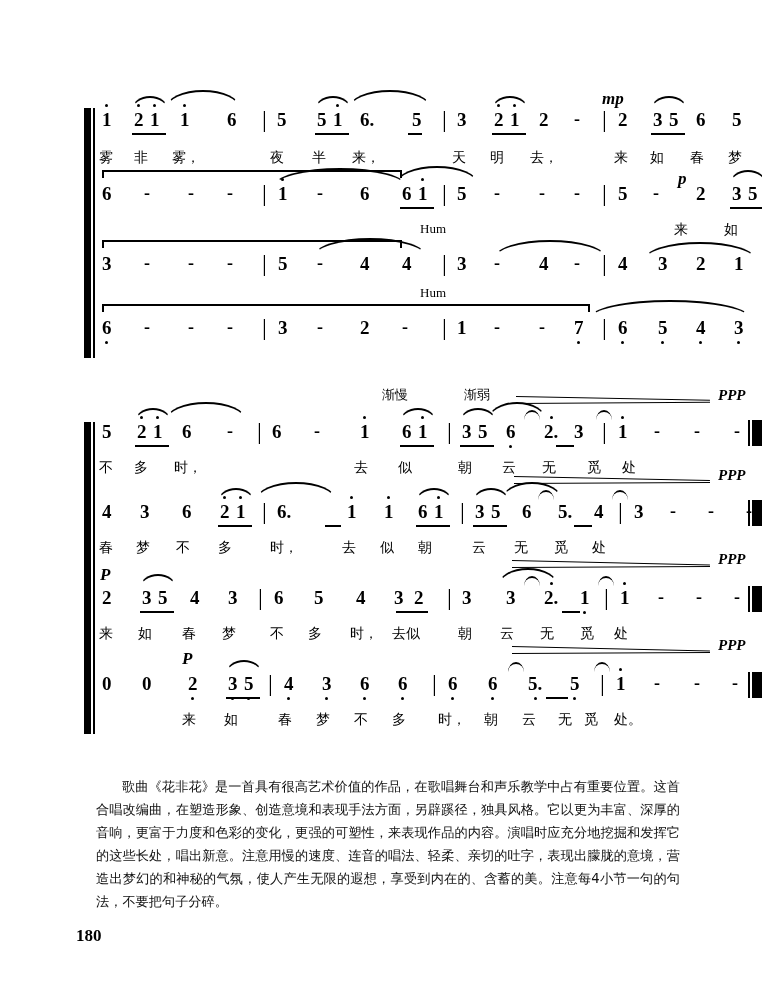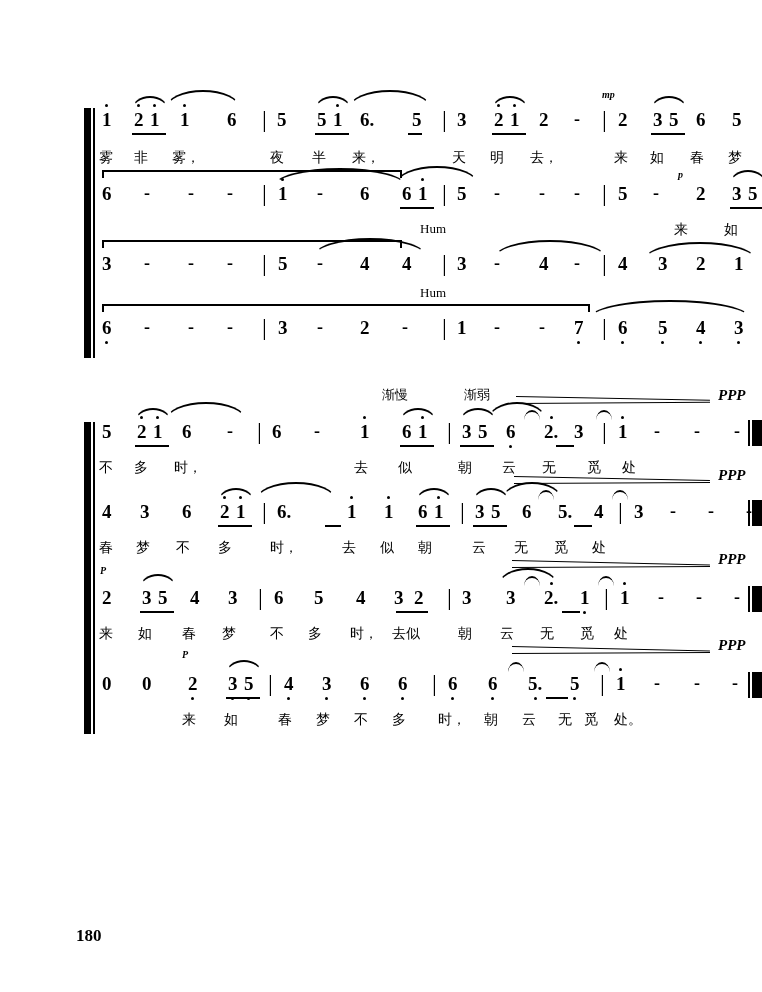--- a/index.html
+++ b/index.html
@@ -78,21 +78,21 @@
   .g.dash     { font-size: 18px; font-weight: bold; }
   .g.bar      { font-size: 24px; font-weight: normal; line-height: .8; }
   .g.lyr {
     font-size: 14px;
     font-weight: normal;
     font-family: "DejaVu Sans", "Liberation Sans", sans-serif;
   }
   .g.dyn {
     font-style: italic;
     font-weight: bold;
-    font-size: 10px;
+    font-size: 17px;
     font-family: "Liberation Serif", serif;
   }
   .g.tempo {
     font-size: 13px;
     font-weight: normal;
     font-family: "DejaVu Sans", "Liberation Sans", sans-serif;
   }
   .g.hum {
     font-size: 13px;
     font-weight: normal;
@@ -596,16 +596,17 @@
 
       <div class="beam" style="left:142px;top:39px;width:34px;"></div>
       <div class="beam" style="left:462px;top:39px;width:22px;"></div>
       <div class="slur" style="left:142px;top:2px;width:34px;"></div>
       <div class="arcmini" style="left:424px;top:4px;"></div>
       <div class="arcmini" style="left:510px;top:4px;"></div>
       <div class="endbar" style="left:668px;top:14px;"></div>
     </div>
   </div>
 
+  <p id="commentary">歌曲《花非花》是一首具有很高艺术价值的作品，在歌唱舞台和声乐教学中占有重要位置。这首合唱改编曲，在塑造形象、创造意境和表现手法方面，另辟蹊径，独具风格。它以更为丰富、深厚的音响，更富于力度和色彩的变化，更强的可塑性，来表现作品的内容。演唱时应充分地挖掘和发挥它的这些长处，唱出新意。注意用慢的速度、连音的唱法、轻柔、亲切的吐字，表现出朦胧的意境，营造出梦幻的和神秘的气氛，使人产生无限的遐想，享受到内在的、含蓄的美。注意每4小节一句的句法，不要把句子分碎。</p>
 
   <div id="page-number">180</div>
 
 </div>
 
 </body></html>

